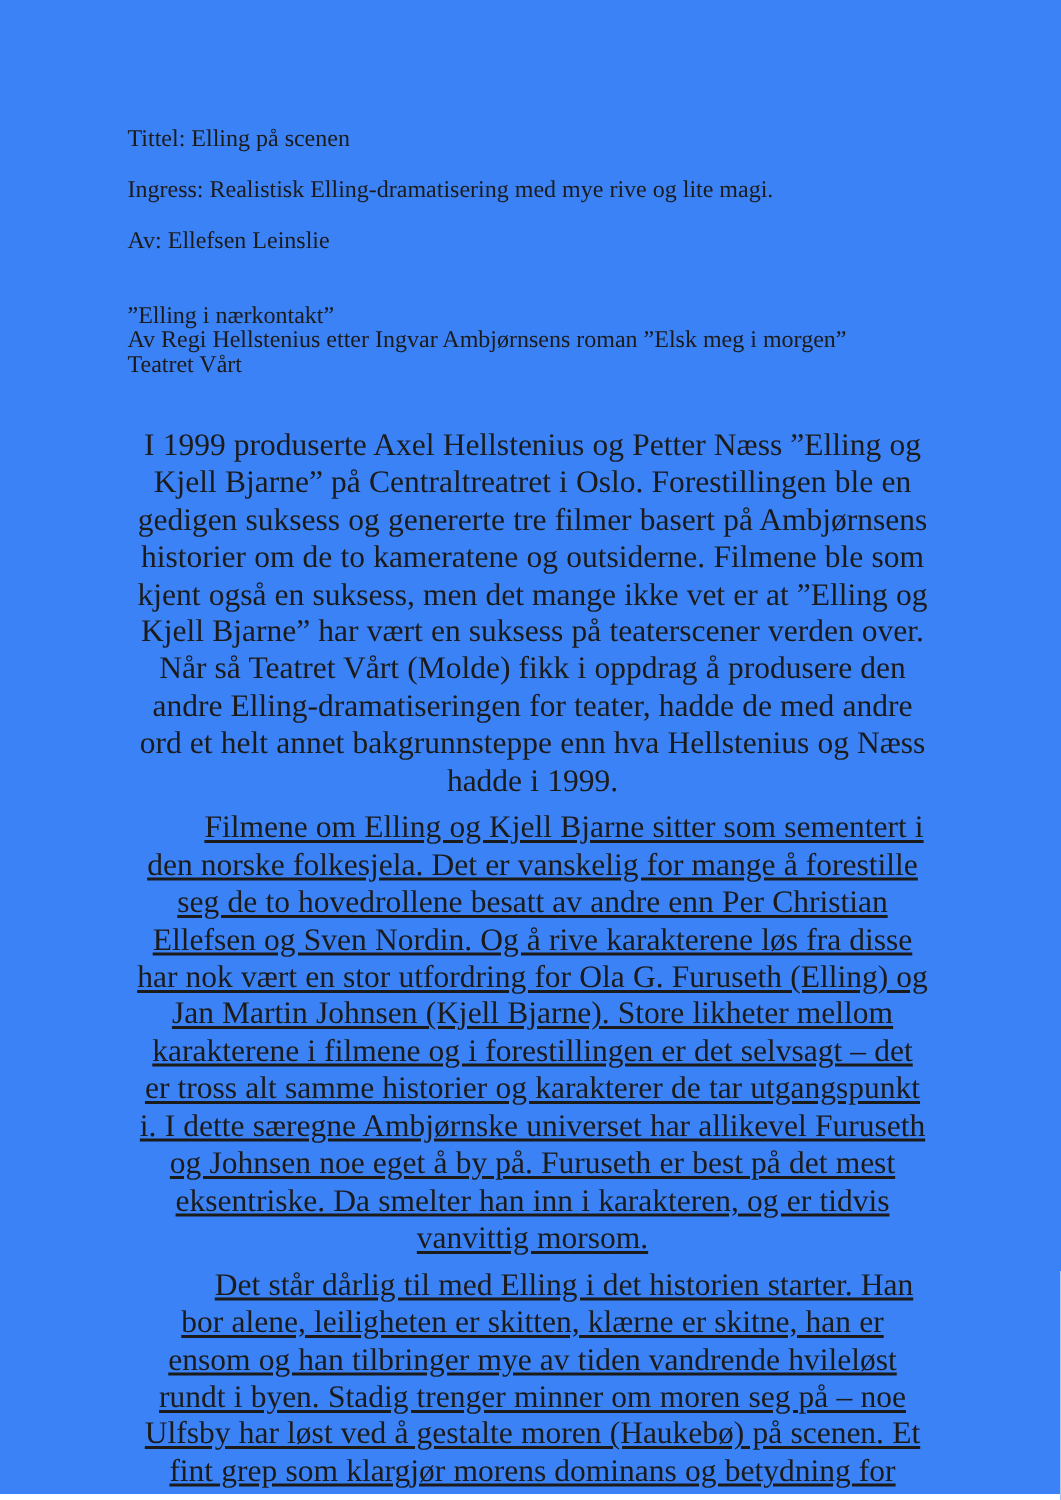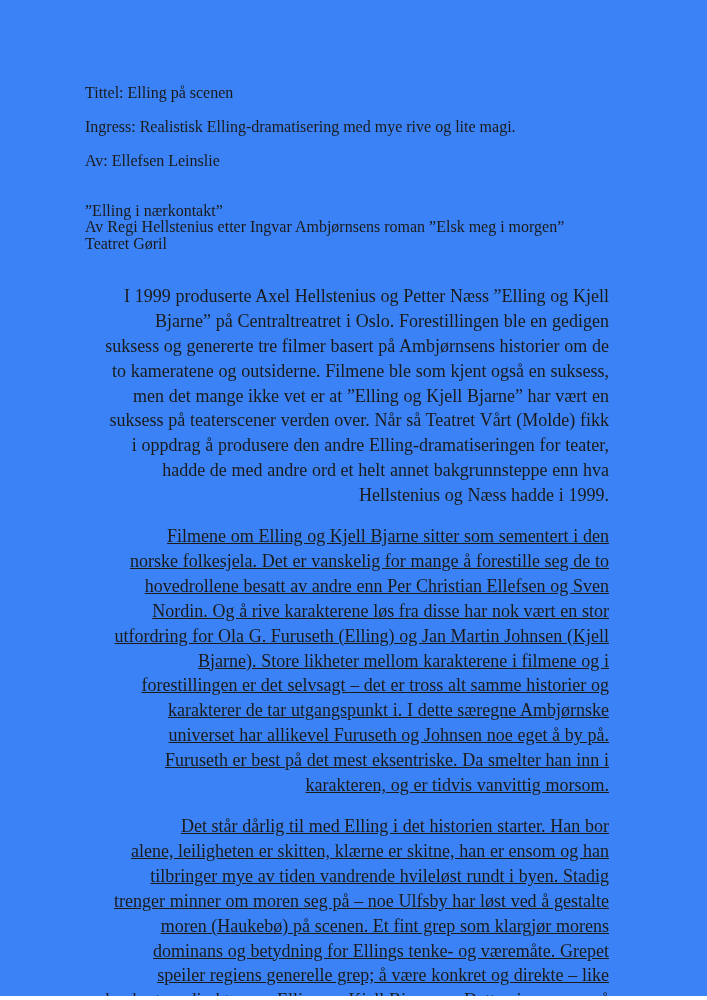--- a/index.html
+++ b/index.html
@@ -34,45 +34,45 @@
   }
   .credit-line {
     font-size: 16px;
     line-height: 16.3px;
     white-space: nowrap;
   }
   .body-block {
     margin-top: 32px;
   }
   .body-para {
-    font-size: 18px;
+    font-size: 21px;
     line-height: 24.9px;
-    margin: 16px;
-    text-align: right;
+    margin: 6px;
+    text-align: center;
     word-spacing: 0.2px;
   }
   .body-para.indent {
     text-indent: 42px;
     text-decoration: underline;
   }
 </style>
 </head>
 <body>
 
 <div class="page">
   <div class="content">
 
     <p class="meta-line">Tittel: Elling på scenen</p>
     <p class="meta-line">Ingress: Realistisk Elling-dramatisering med mye rive og lite magi.</p>
     <p class="meta-line">Av: Ellefsen Leinslie</p>
 
     <div class="credits">
       <div class="credit-line">”Elling i nærkontakt”</div>
       <div class="credit-line">Av Regi Hellstenius etter Ingvar Ambjørnsens roman ”Elsk meg i morgen”</div>
-      <div class="credit-line">Teatret Gøril</div>
+      <div class="credit-line">Teatret Vårt</div>
     </div>
 
     <div class="body-block">
       <p class="body-para">I 1999 produserte Axel Hellstenius og Petter Næss ”Elling og Kjell Bjarne” på Centraltreatret i Oslo. Forestillingen ble en gedigen suksess og genererte tre filmer basert på Ambjørnsens historier om de to kameratene og outsiderne. Filmene ble som kjent også en suksess, men det mange ikke vet er at ”Elling og Kjell Bjarne” har vært en suksess på teaterscener verden over. Når så Teatret Vårt (Molde) fikk i oppdrag å produsere den andre Elling-dramatiseringen for teater, hadde de med andre ord et helt annet bakgrunnsteppe enn hva Hellstenius og Næss hadde i 1999.</p>
       <p class="body-para indent">Filmene om Elling og Kjell Bjarne sitter som sementert i den norske folkesjela. Det er vanskelig for mange å forestille seg de to hovedrollene besatt av andre enn Per Christian Ellefsen og Sven Nordin. Og å rive karakterene løs fra disse har nok vært en stor utfordring for Ola G. Furuseth (Elling) og Jan Martin Johnsen (Kjell Bjarne). Store likheter mellom karakterene i filmene og i forestillingen er det selvsagt – det er tross alt samme historier og karakterer de tar utgangspunkt i. I dette særegne Ambjørnske universet har allikevel Furuseth og Johnsen noe eget å by på. Furuseth er best på det mest eksentriske. Da smelter han inn i karakteren, og er tidvis vanvittig morsom.</p>
       <p class="body-para indent">Det står dårlig til med Elling i det historien starter. Han bor alene, leiligheten er skitten, klærne er skitne, han er ensom og han tilbringer mye av tiden vandrende hvileløst rundt i byen. Stadig trenger minner om moren seg på – noe Ulfsby har løst ved å gestalte moren (Haukebø) på scenen. Et fint grep som klargjør morens dominans og betydning for Ellings tenke- og væremåte. Grepet speiler regiens generelle grep; å være konkret og direkte – like konkret og direkte som Elling og Kjell Bjarne er. Dette viser seg også i scenografien. Sceneløsningene er generelt sett praktiske og fungerer godt. Ellings nedslitte leilighet er hovedarenaen, mens et bord, en lysjustering eller åpning av en luke forflytter oss til steder utenfor leiligheten.</p>
     </div>
 
   </div>
 </div>

